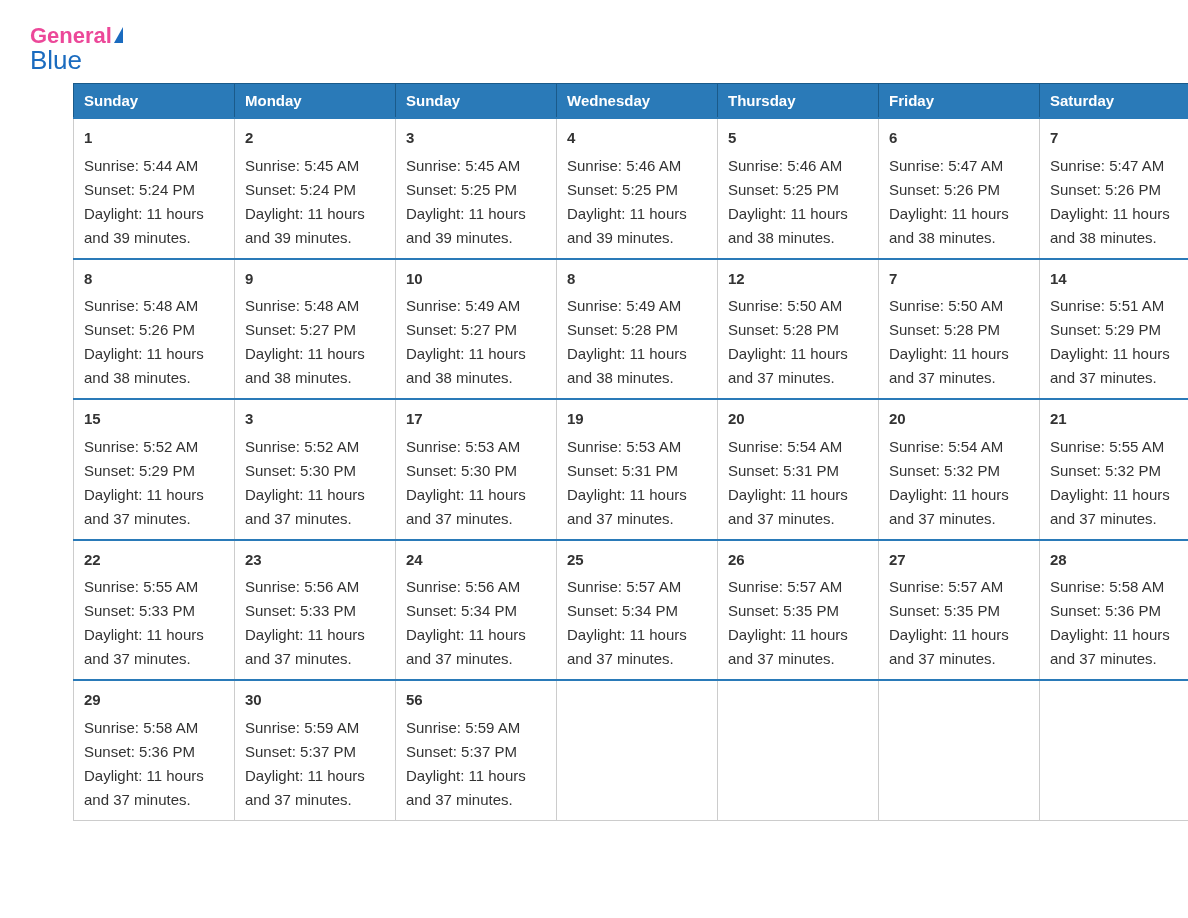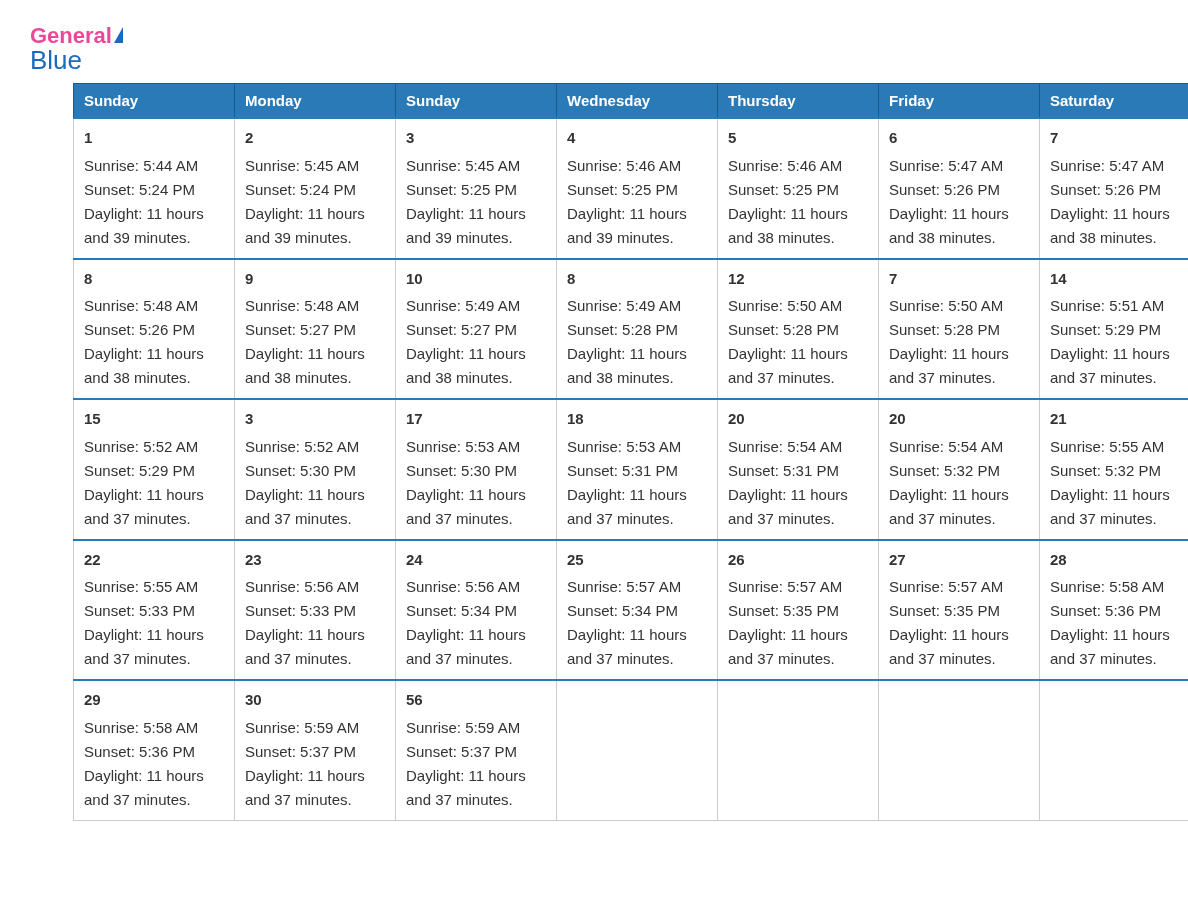--- a/index.html
+++ b/index.html
@@ -196,21 +196,21 @@
       </td>
         <td>
         <span class="day-number">3</span>
         <span class="day-info">Sunrise: 5:52 AM<br>Sunset: 5:30 PM<br>Daylight: 11 hours and 37 minutes.</span>
       </td>
         <td>
         <span class="day-number">17</span>
         <span class="day-info">Sunrise: 5:53 AM<br>Sunset: 5:30 PM<br>Daylight: 11 hours and 37 minutes.</span>
       </td>
         <td>
-        <span class="day-number">18</span>
+        <span class="day-number">19</span>
         <span class="day-info">Sunrise: 5:53 AM<br>Sunset: 5:31 PM<br>Daylight: 11 hours and 37 minutes.</span>
       </td>
         <td>
         <span class="day-number">20</span>
         <span class="day-info">Sunrise: 5:54 AM<br>Sunset: 5:31 PM<br>Daylight: 11 hours and 37 minutes.</span>
       </td>
         <td>
         <span class="day-number">20</span>
         <span class="day-info">Sunrise: 5:54 AM<br>Sunset: 5:32 PM<br>Daylight: 11 hours and 37 minutes.</span>
       </td>

